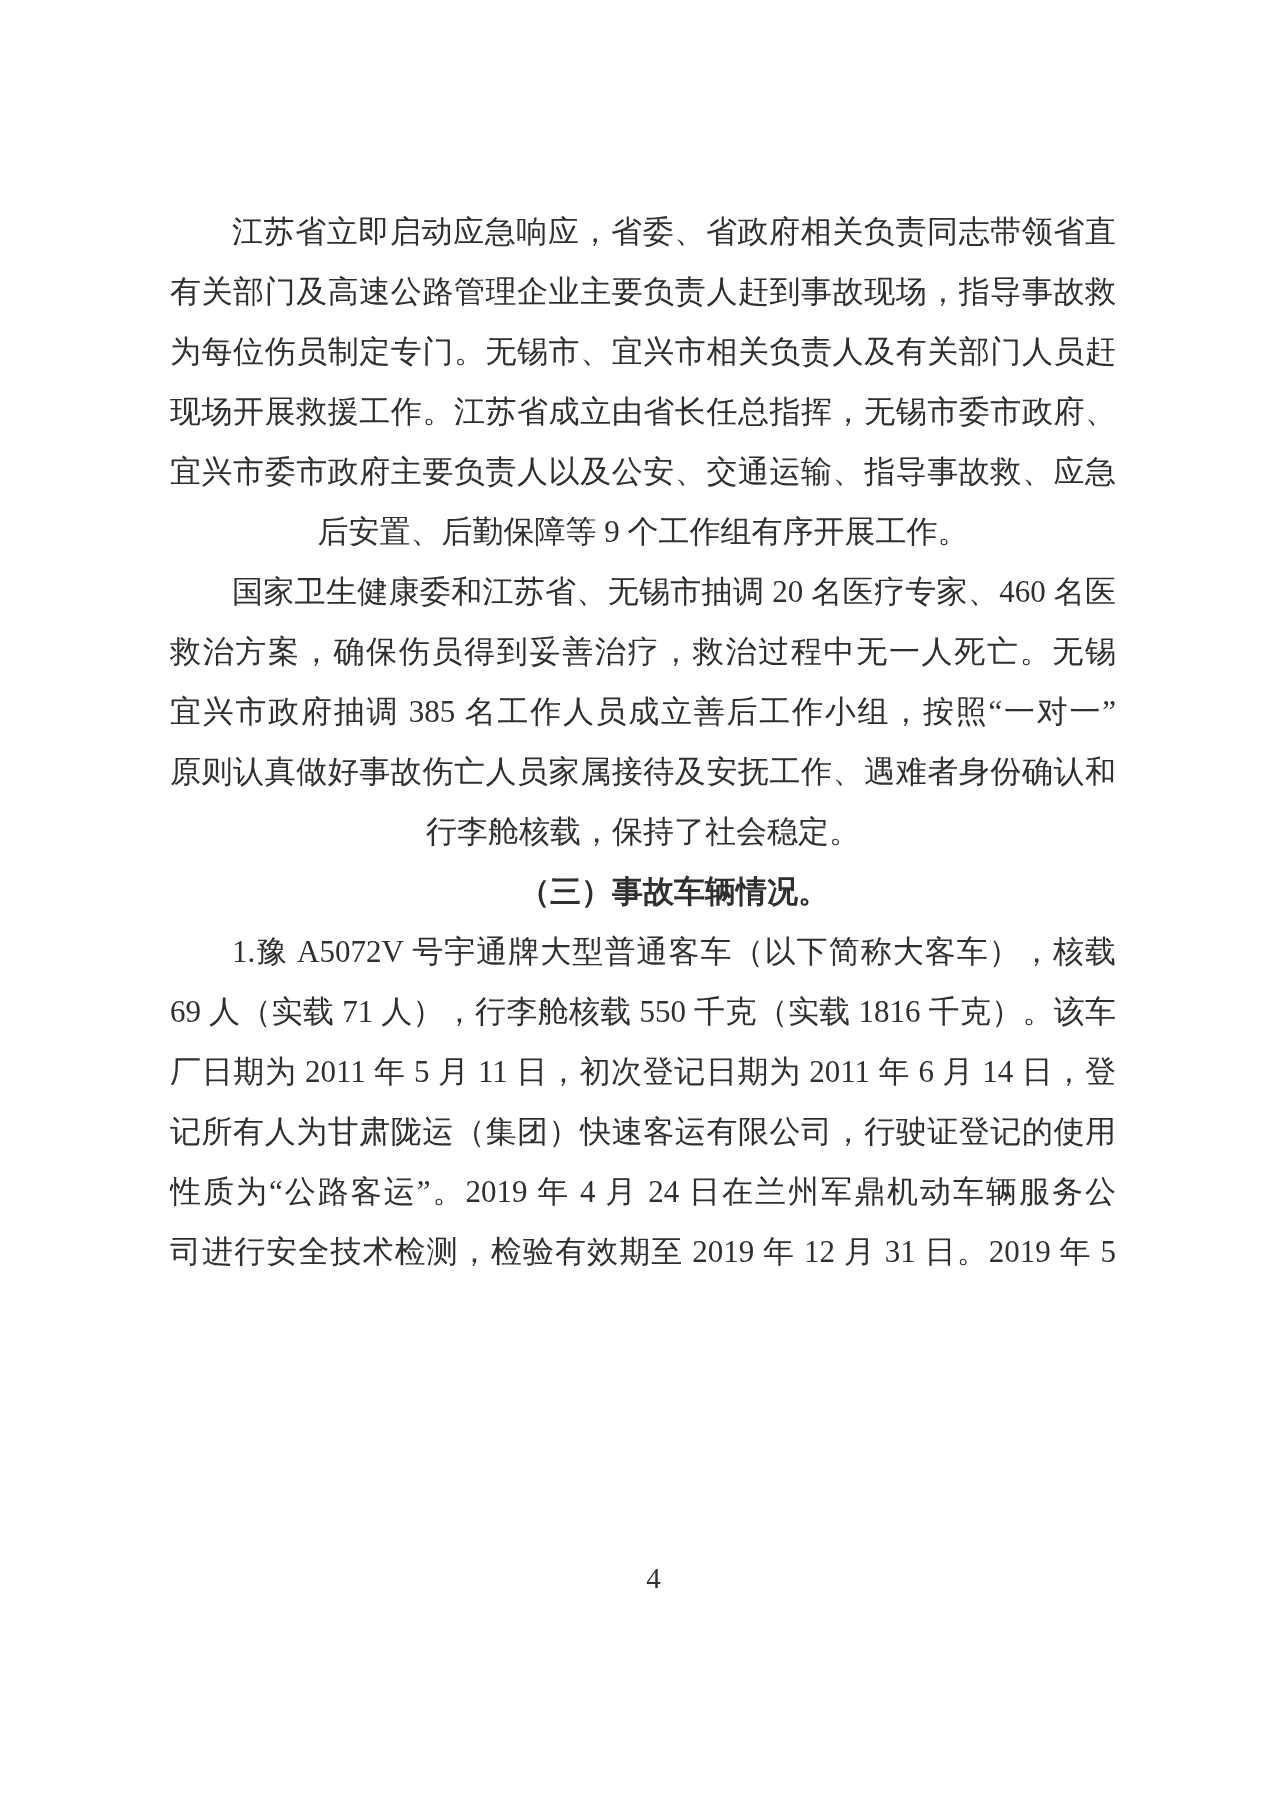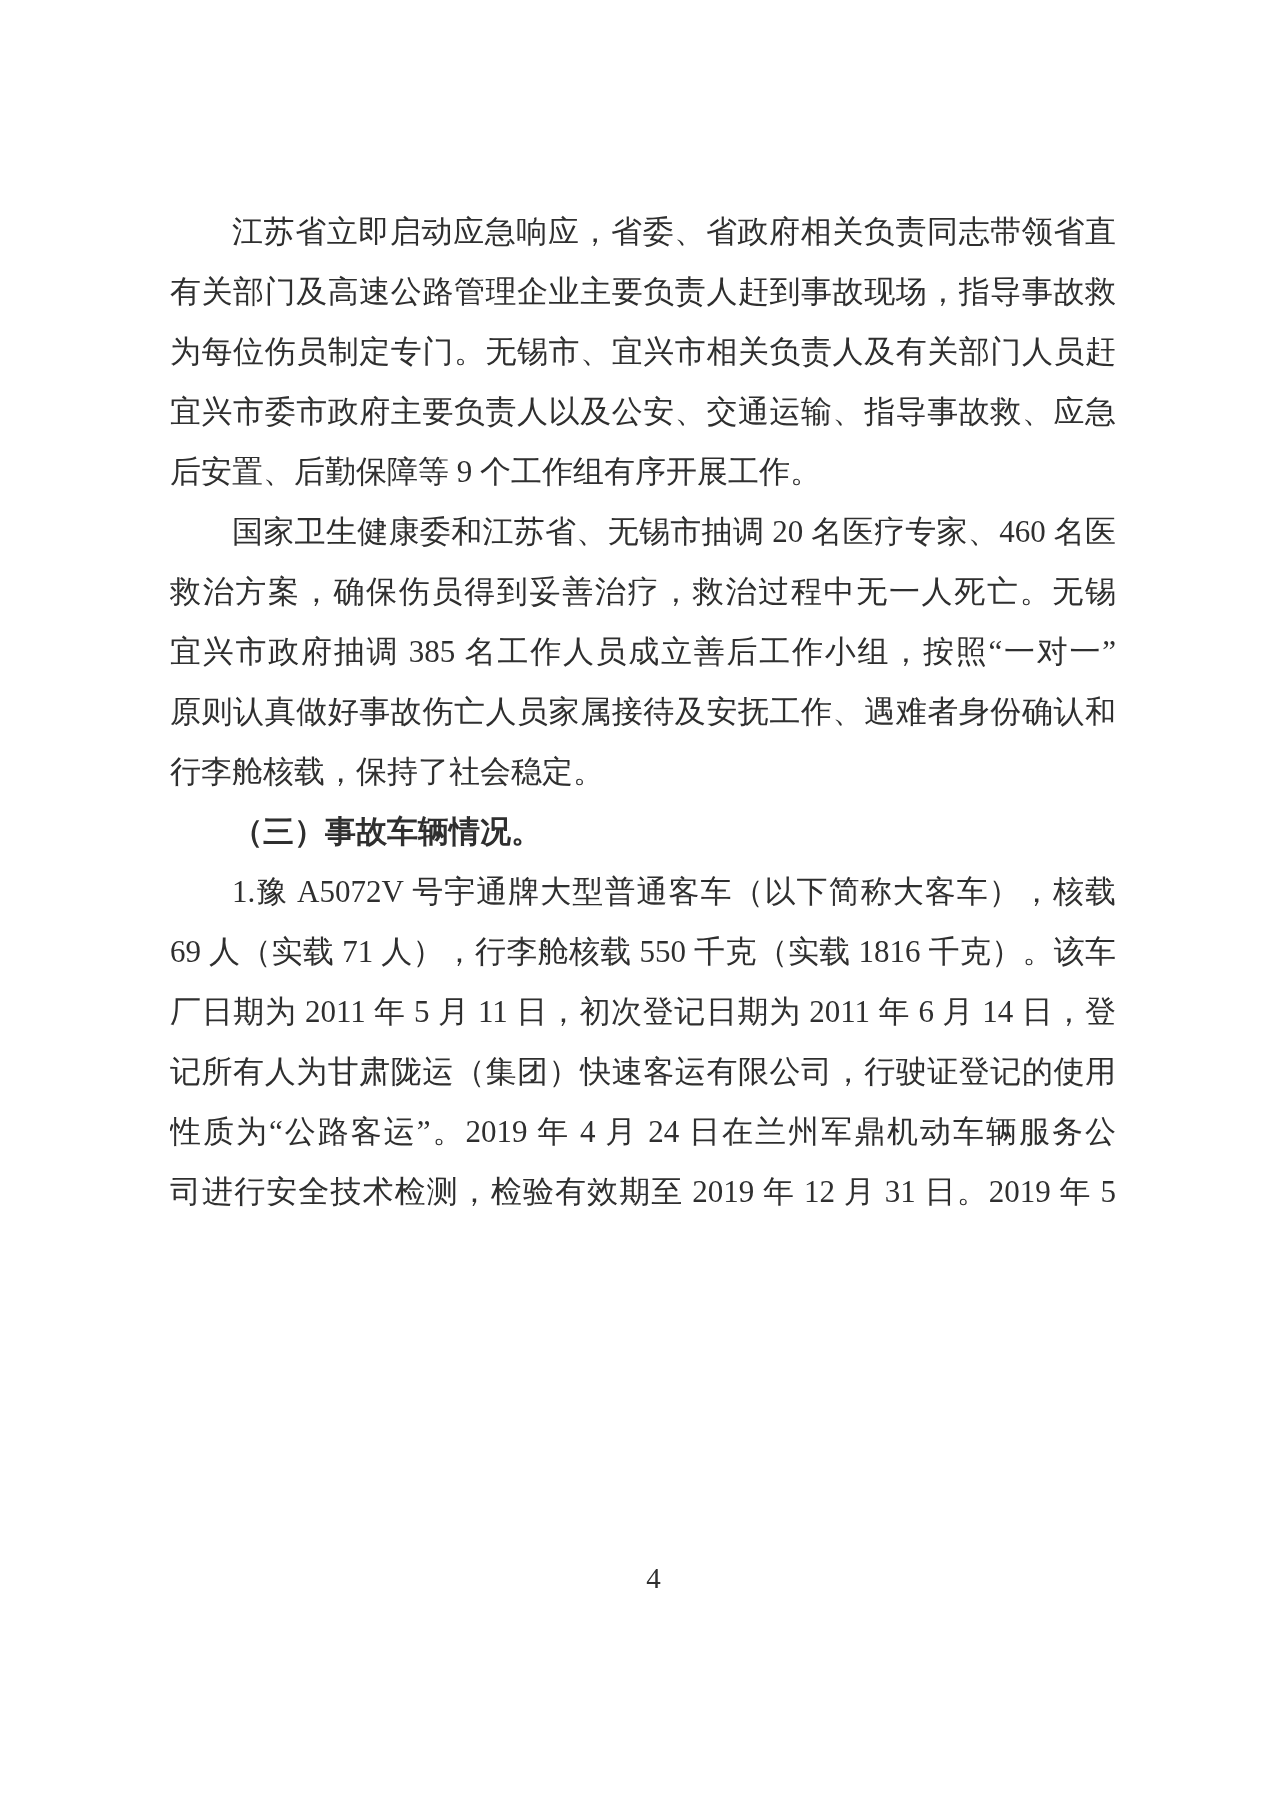--- a/index.html
+++ b/index.html
@@ -23,20 +23,21 @@
     width: 946px;
   }
   .line {
     font-size: 31px;
     line-height: 60px;
     height: 60px;
     color: #2f2f2f;
     font-weight: 400;
     white-space: nowrap;
     overflow: hidden;
+    text-align: center;
   }
   
   .line.fill {
     white-space: normal;
     text-align: justify;
     text-align-last: justify;
   }
   .line.indent {
     text-indent: 2em;
   }
@@ -58,20 +59,21 @@
   }
 </style>
 </head>
 <body>
 
 <div class="page">
   <main class="content" id="doc-body">
       <div class="line indent fill">江苏省立即启动应急响应，省委、省政府相关负责同志带领省直</div>
       <div class="line fill">有关部门及高速公路管理企业主要负责人赶到事故现场，指导事故救</div>
       <div class="line fill">为每位伤员制定专门。无锡市、宜兴市相关负责人及有关部门人员赶到</div>
+      <div class="line fill">现场开展救援工作。江苏省成立由省长任总指挥，无锡市委市政府、</div>
       <div class="line fill">宜兴市委市政府主要负责人以及公安、交通运输、指导事故救、应急管</div>
       <div class="line">后安置、后勤保障等 9 个工作组有序开展工作。</div>
       <div class="line indent fill">国家卫生健康委和江苏省、无锡市抽调 20 名医疗专家、460 名医</div>
       <div class="line fill">救治方案，确保伤员得到妥善治疗，救治过程中无一人死亡。无锡市、</div>
       <div class="line fill">宜兴市政府抽调 385 名工作人员成立善后工作小组，按照“一对一”</div>
       <div class="line fill">原则认真做好事故伤亡人员家属接待及安抚工作、遇难者身份确认和</div>
       <div class="line">行李舱核载，保持了社会稳定。</div>
       <div class="line indent heading">（三）事故车辆情况。</div>
       <div class="line indent fill">1.豫 A5072V 号宇通牌大型普通客车（以下简称大客车），核载</div>
       <div class="line fill">69 人（实载 71 人），行李舱核载 550 千克（实载 1816 千克）。该车出</div>

